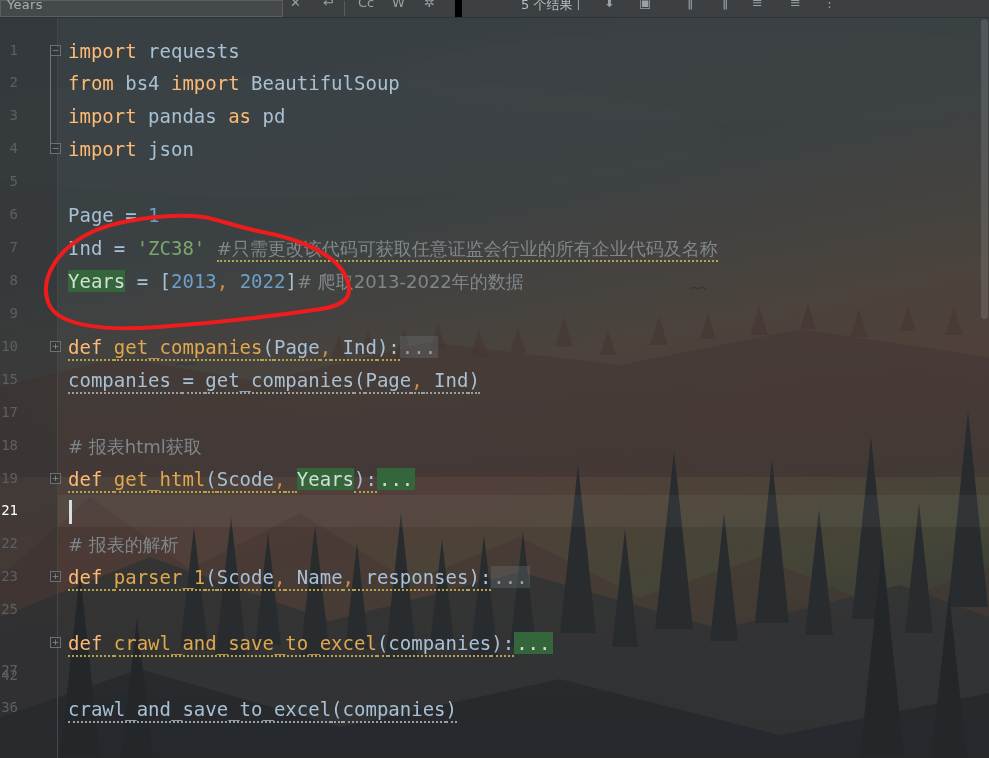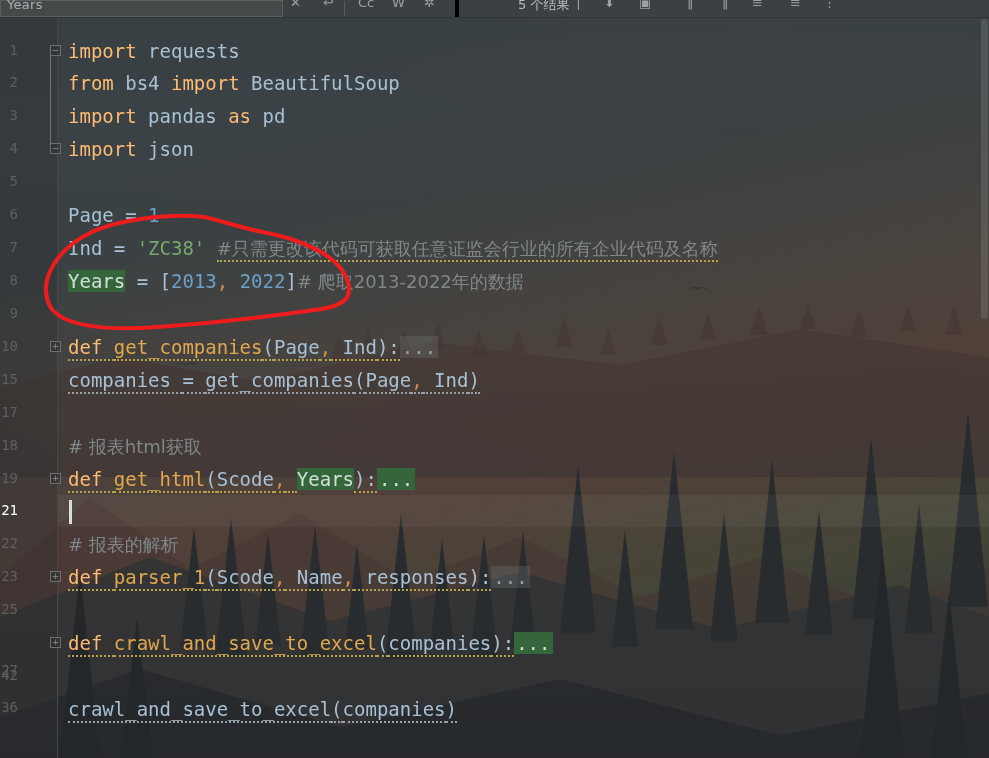--- a/index.html
+++ b/index.html
@@ -26,21 +26,21 @@
   #findbar .fb-ico{
     position:absolute;top:-5px;font-size:13px;color:#9aa0a3;
     font-family:"DejaVu Sans","Liberation Sans",sans-serif;
     white-space:nowrap;
   }
   #findbar .fb-sep{
     position:absolute;top:1px;width:1px;height:15px;background:#575c5f;
   }
   #findbar .fb-panel2{
     position:absolute;left:455px;top:0;width:534px;height:17px;
-    background:#3c4043;border-left:4px solid #000000;box-sizing:border-box;
+    background:#3c4043;border-left:7px solid #000000;box-sizing:border-box;
   }
   #findbar .fb-count{
     position:absolute;top:-4px;font-size:13px;color:#b8bfc2;
     font-family:"DejaVu Sans","Liberation Sans",sans-serif;white-space:nowrap;
   }
 
   
   #editor{
     position:absolute;left:0;top:17px;width:989px;height:741px;
     overflow:hidden;background:#2b2d30;

